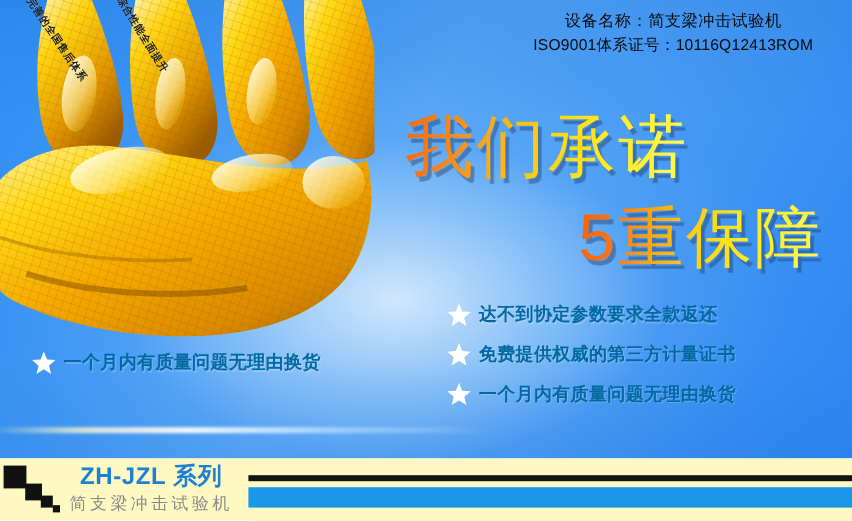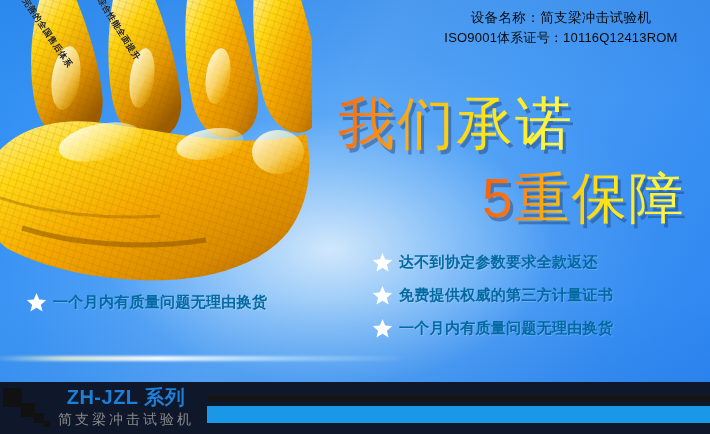--- a/index.html
+++ b/index.html
@@ -180,21 +180,21 @@
     text-shadow: 1px 1px 0 rgba(255,255,255,0.18);
   }
 
   
   .bottom-bar {
     position: absolute;
     left: 0;
     top: 382px;
     width: 710px;
     height: 52px;
-    background: #0f172a;
+    background: #fef9c3;
   }
   .squares { position: absolute; left: 3px; top: 6px; width: 55px; height: 40px; }
   .sq { position: absolute; background: #111111; }
   .sq1 { left: 0px;  top: 0px;  width: 19px; height: 19px; }
   .sq2 { left: 18px; top: 15px; width: 14px; height: 14px; }
   .sq3 { left: 31px; top: 25px; width: 10px; height: 10px; }
   .sq4 { left: 41px; top: 33px; width: 6px;  height: 6px; }
 
   .brand {
     position: absolute;

